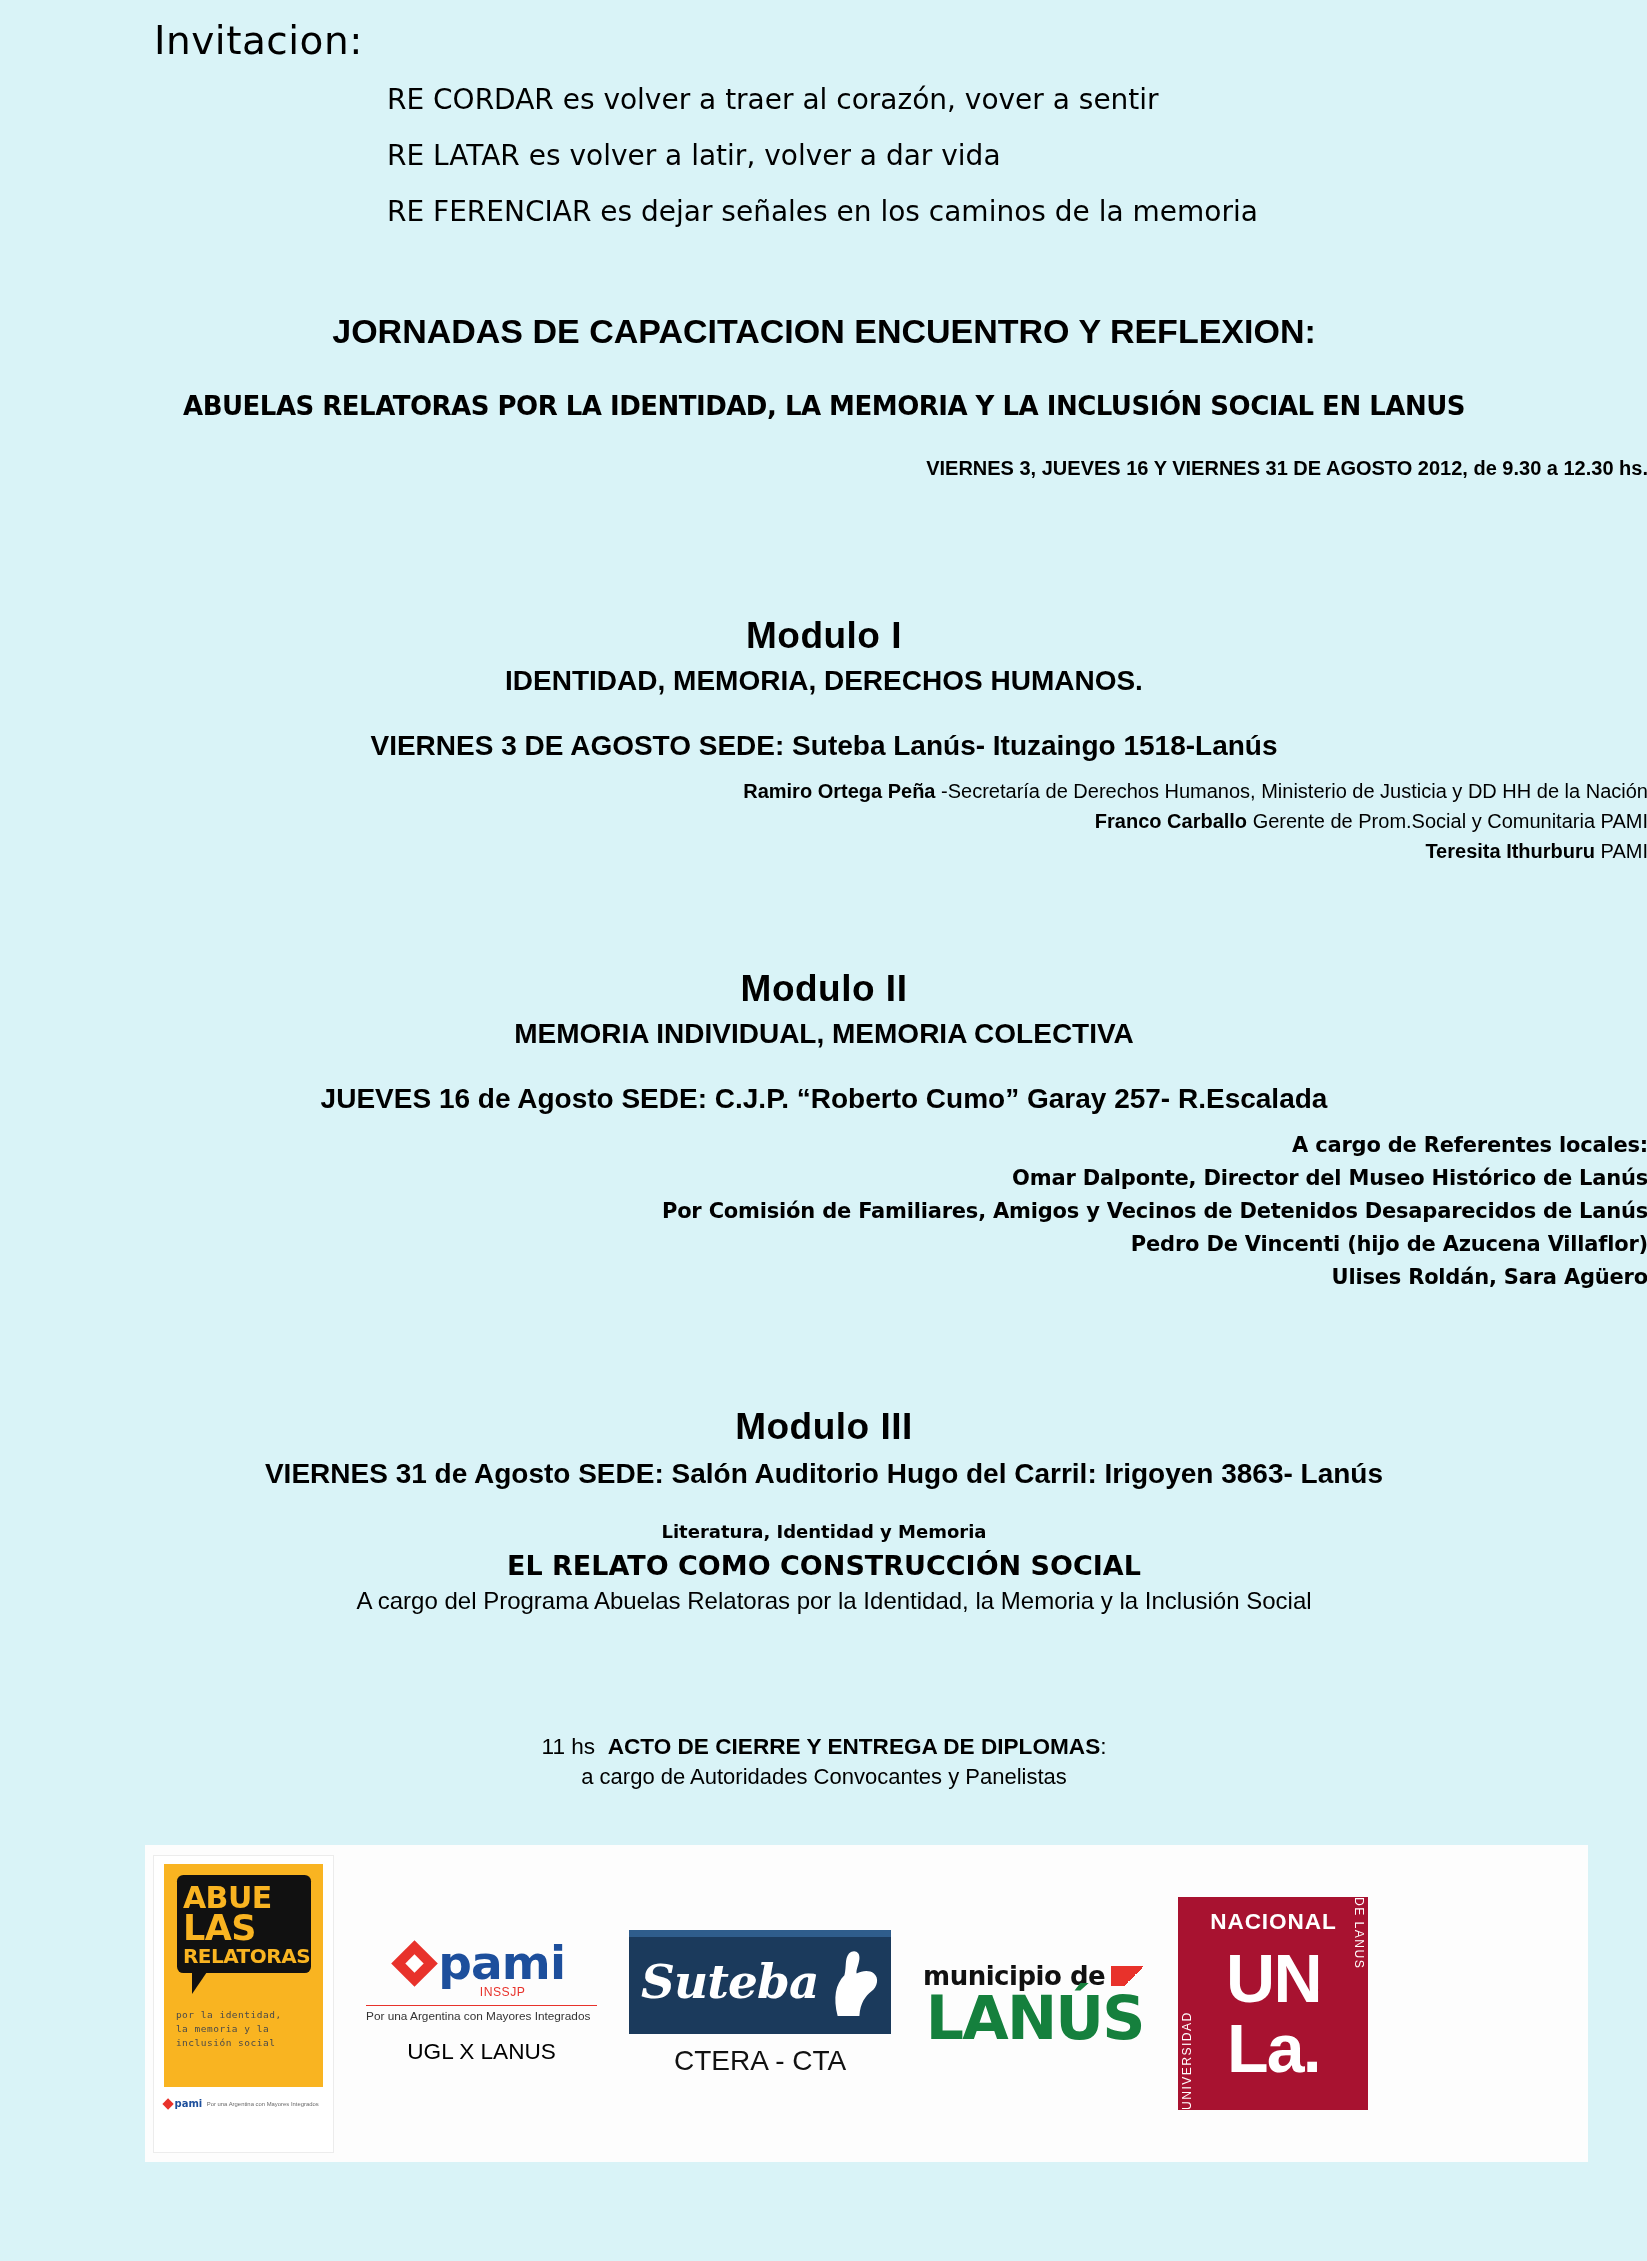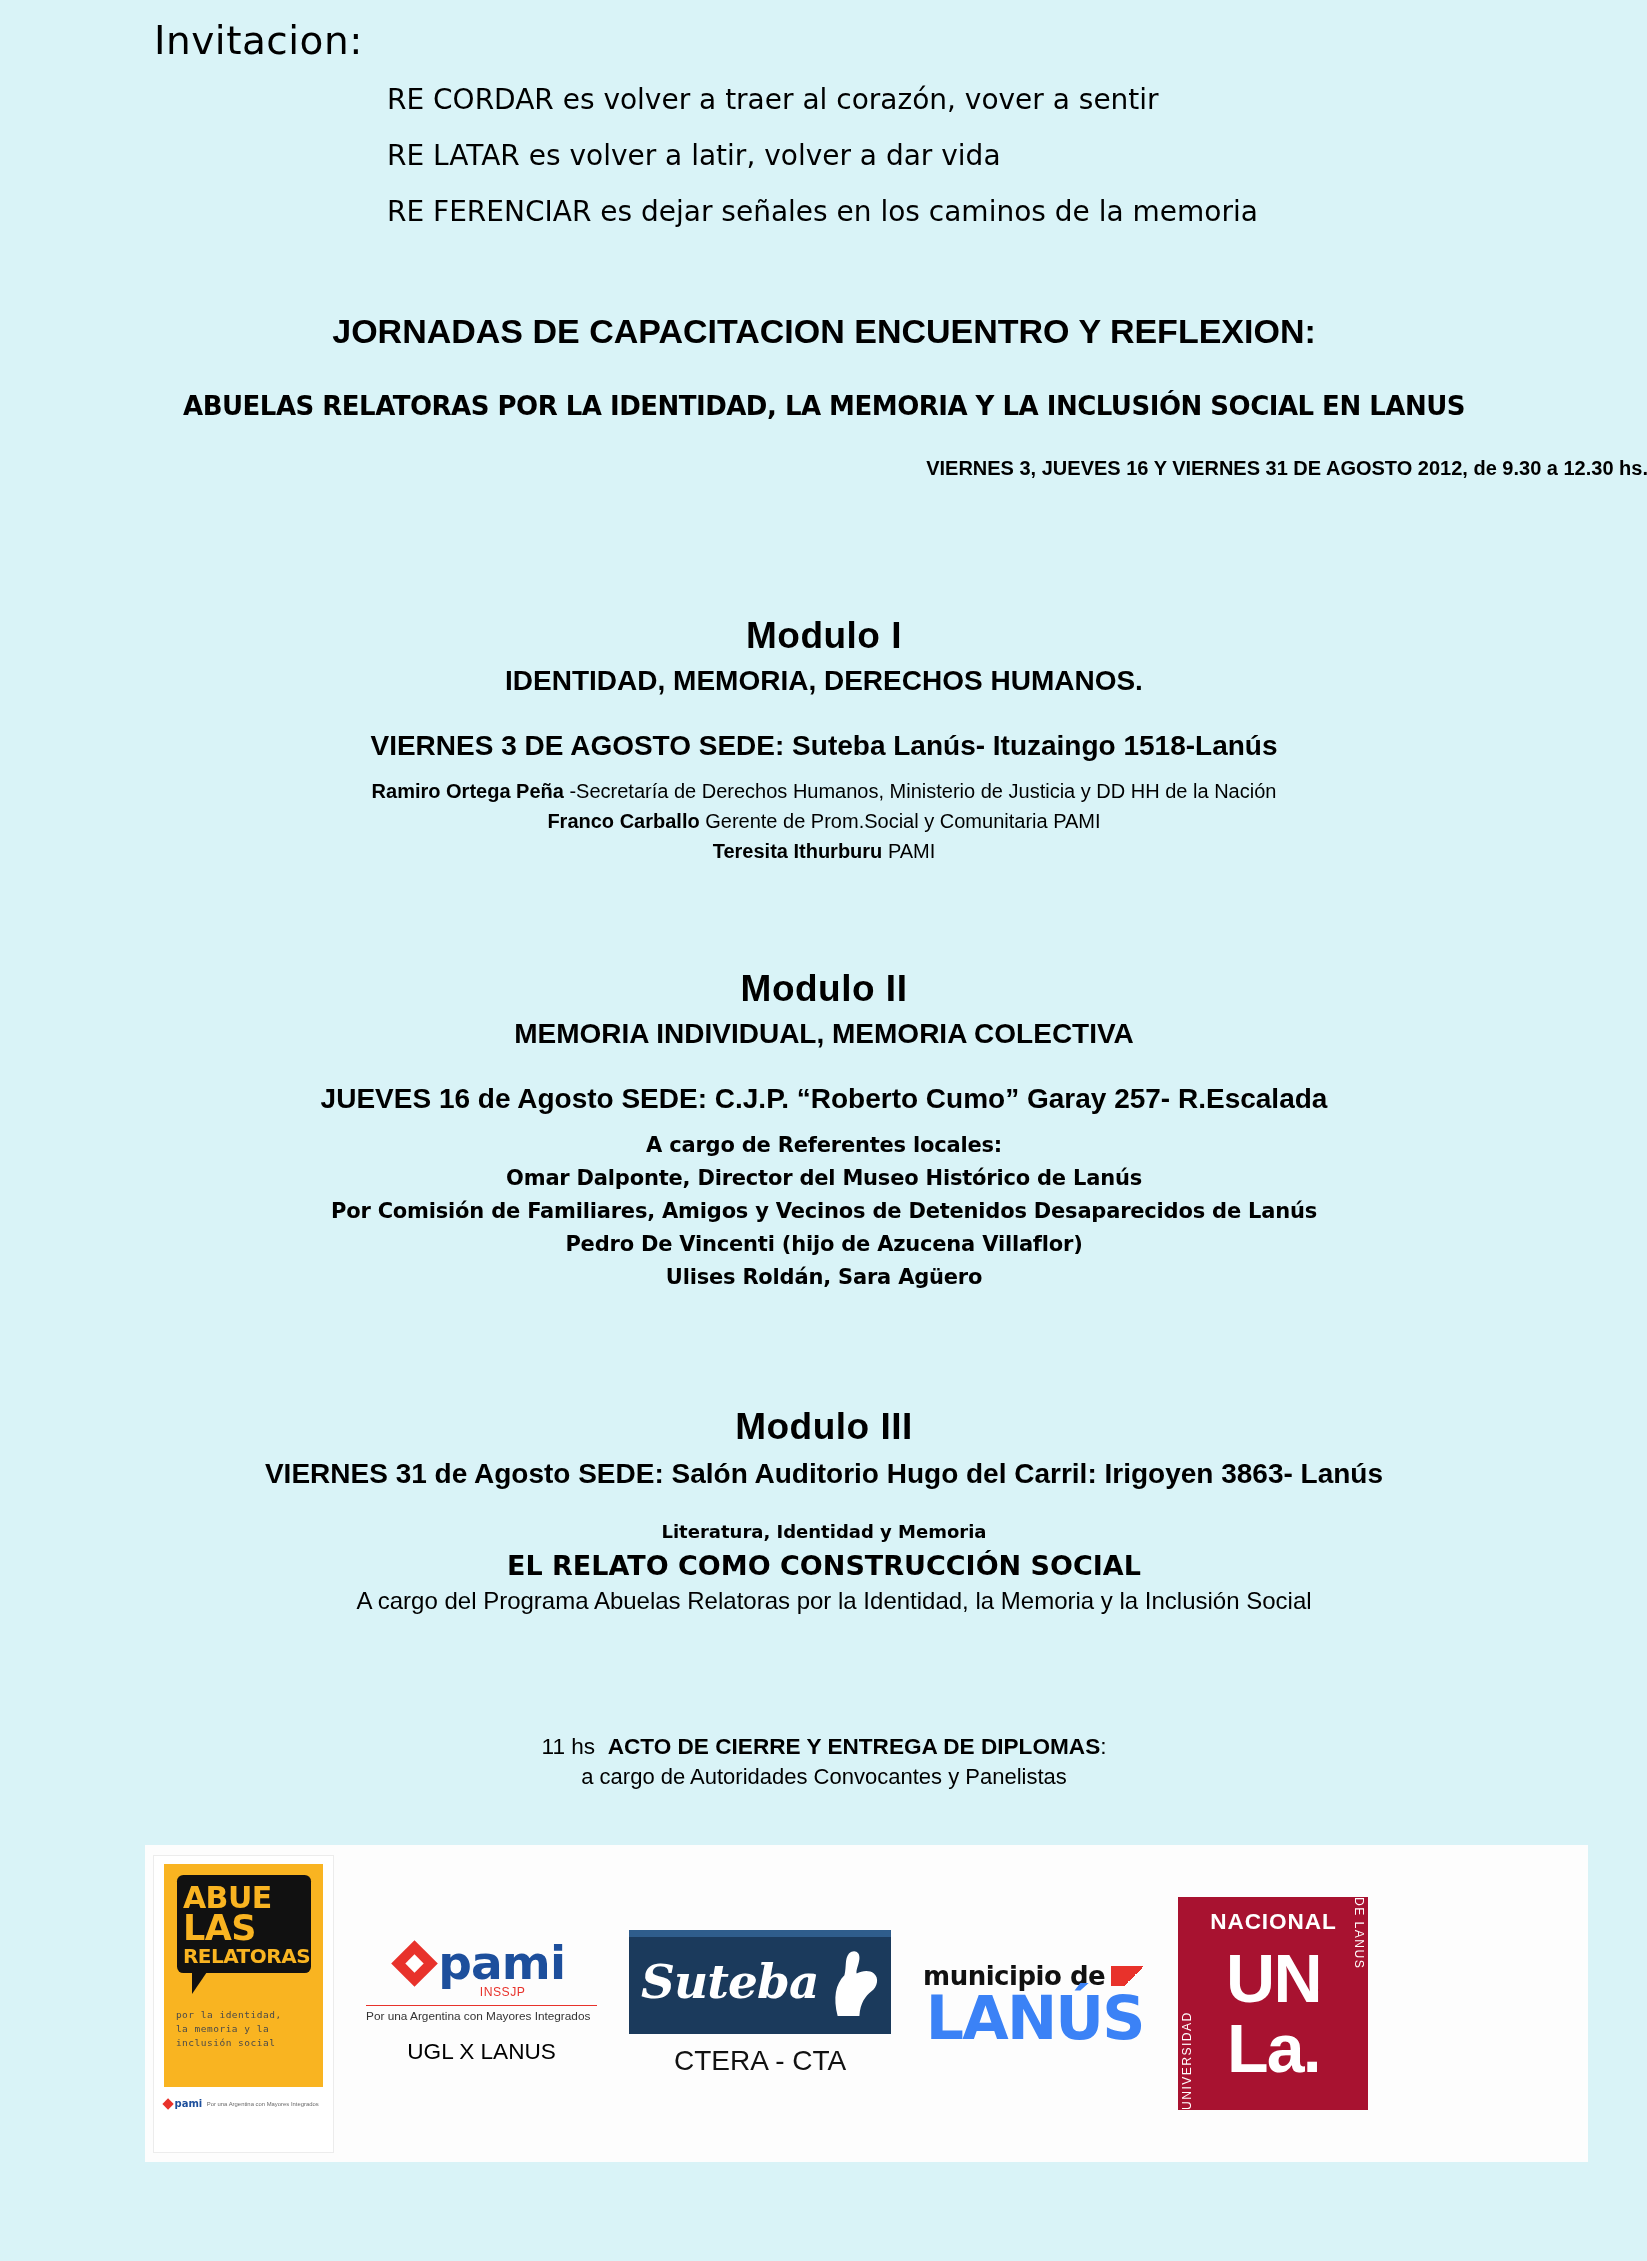--- a/index.html
+++ b/index.html
@@ -97,20 +97,21 @@
     margin-bottom: 8.1px;
   }
   .module-venue {
     font-size: 28px;
     font-weight: bold;
     margin-bottom: 13.6px;
     margin-top: 33px;
   }
   .speaker-list {
     margin-top: 12.7px;
+    text-align: right;
   }
   .speaker {
     font-size: 20px;
     line-height: 30px;
   }
   .speaker b { font-weight: bold; }
 
   .mod2-speakers .speaker {
     font-family: "DejaVu Sans", sans-serif;
     font-size: 21px;
@@ -360,21 +361,21 @@
   .lanus-flag {
     width: 35px; height: 20px;
     background: linear-gradient(135deg, #e8322b 0 60%, transparent 60%);
   }
   .lanus-main {
     font-family: "DejaVu Sans", sans-serif;
     font-size: 60px;
     font-weight: bold;
     letter-spacing: -1.8px;
     line-height: 0.92;
-    color: #3b82f6;
+    color: #15803d;
   }
 
   
   .unla-cell { margin-left: 32px; }
   .unla-box {
     width: 190px;
     height: 213px;
     background: #a81230;
     color: #fff;
     position: relative;

